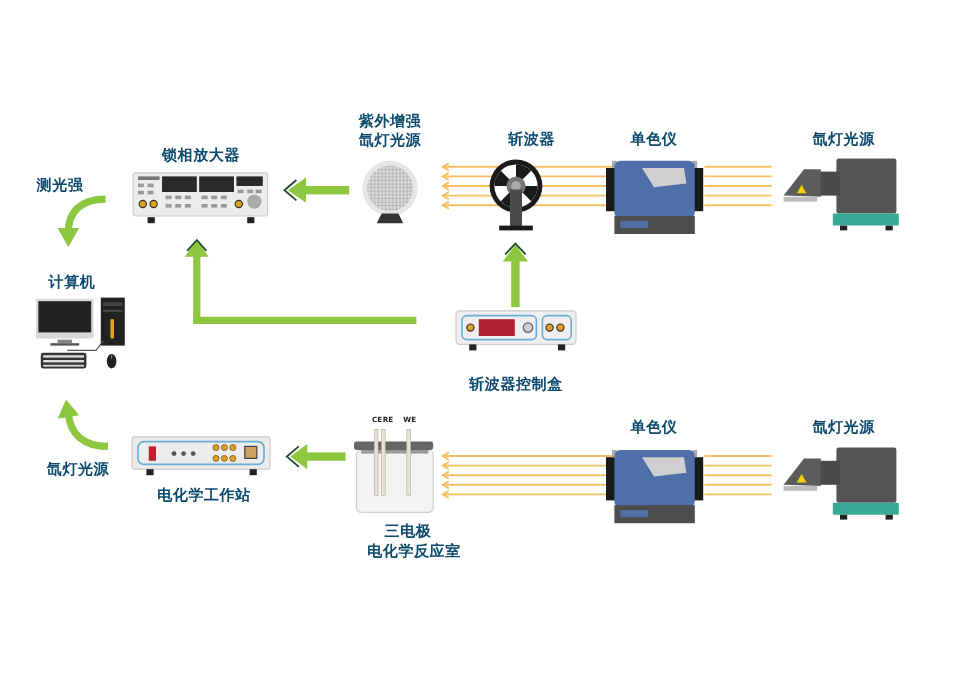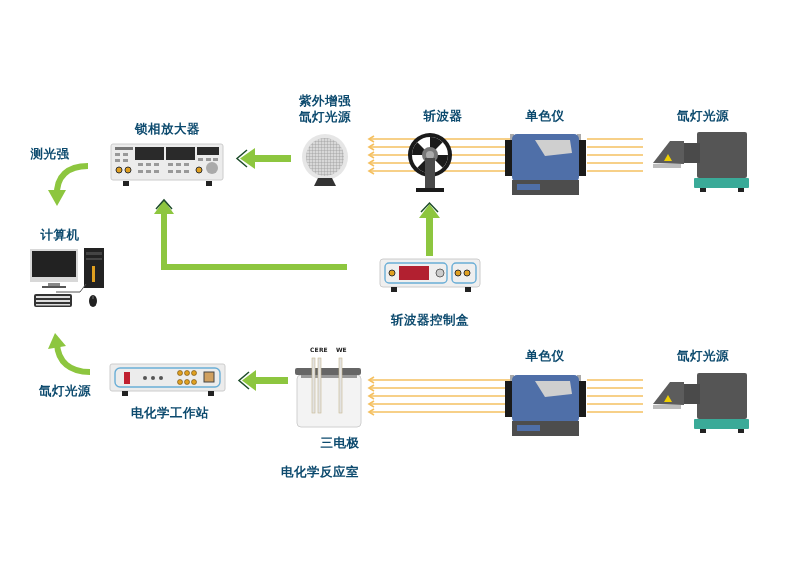--- a/index.html
+++ b/index.html
@@ -265,13 +265,13 @@
 <div class="lbl" style="left:120px;top:121px;width:95px;">锁相放大器</div>
 <div class="lbl" style="left:20px;top:146px;width:60px;">测光强</div>
 <div class="lbl" style="left:30px;top:227px;width:60px;">计算机</div>
 <div class="lbl" style="left:380px;top:312px;width:100px;">斩波器控制盒</div>
 
 <div class="lbl" style="left:510px;top:348px;width:70px;">单色仪</div>
 <div class="lbl" style="left:658px;top:348px;width:90px;">氙灯光源</div>
 <div class="lbl" style="left:30px;top:383px;width:70px;">氙灯光源</div>
 <div class="lbl" style="left:115px;top:405px;width:110px;">电化学工作站</div>
 <div class="lbl" style="left:300px;top:435px;width:80px;">三电极</div>
-<div class="lbl" style="left:270px;top:451px;width:100px;margin-top:13px;">电化学反应室</div>
+<div class="lbl" style="left:295px;top:451px;width:100px;">电化学反应室</div>
 
 </body></html>

